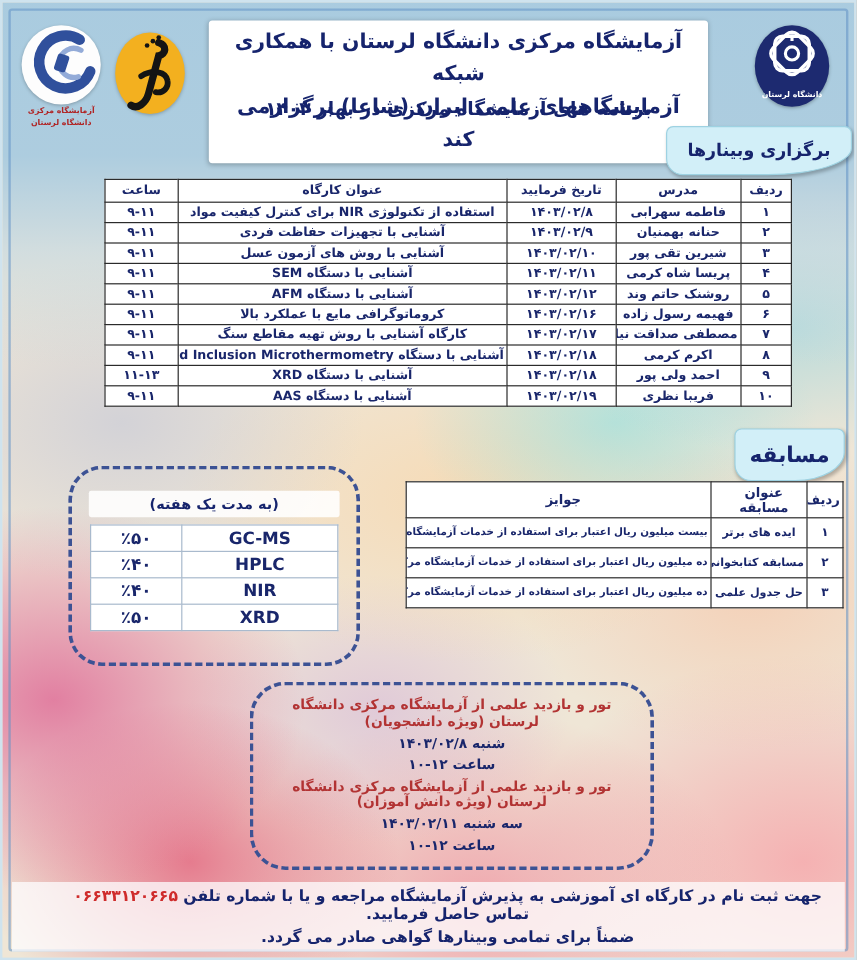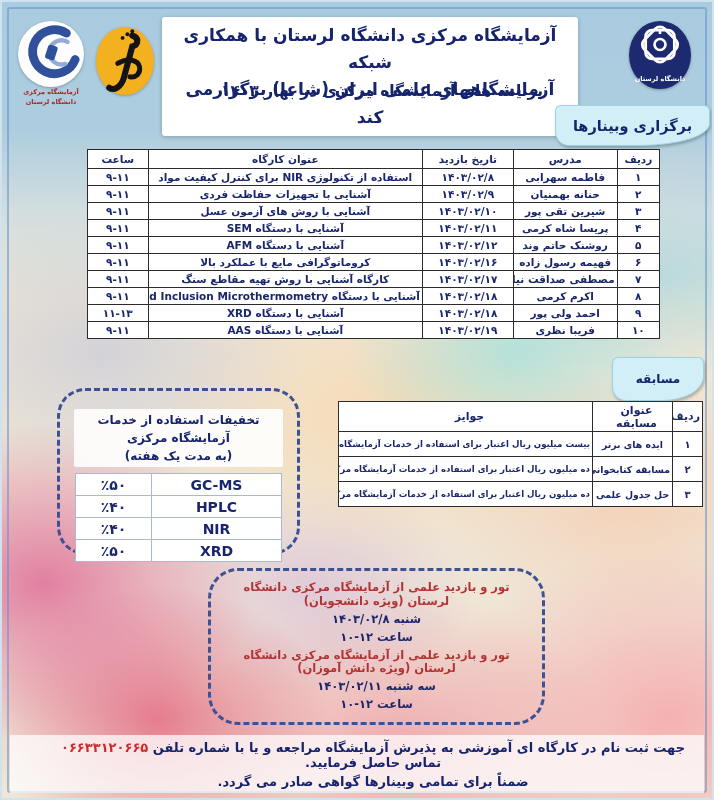--- a/index.html
+++ b/index.html
@@ -19,21 +19,21 @@
       radial-gradient(ellipse 230px 160px at 44% 74%, rgba(206,168,218,.45), transparent 70%),
       radial-gradient(ellipse 300px 220px at 56% 94%, rgba(240,158,168,.85), transparent 72%),
       radial-gradient(ellipse 330px 240px at 94% 90%, rgba(246,168,172,.85), transparent 72%);
     border:2px solid #cfe3ee;
     box-sizing:border-box;
   }
   .frame{position:absolute; inset:5px; border:2px solid rgba(96,146,196,.55); border-radius:3px; pointer-events:none;}
 
   
   .title-box{
-    position:absolute; left:160px; top:15px; width:416px; background:#fff;
+    position:absolute; left:172px; top:15px; width:416px; background:#fff;
     border-radius:3px; box-shadow:0 1px 4px rgba(0,0,0,.25);
     text-align:center; padding:5px 8px; box-sizing:border-box;
     color:#16246d; font-weight:bold; font-size:17px; line-height:1.6;
   }
   .subtitle{
     position:absolute; left:172px; top:80px; width:416px; text-align:center;
     color:#16246d; font-weight:bold; font-size:15.5px;
   }
   .logo-uni{position:absolute; left:627px; top:19px; width:62px; height:68px; background:#1d2a70;
     border-radius:50%; box-shadow:0 1px 3px rgba(0,0,0,.3);}
@@ -46,21 +46,21 @@
 
   
   .ribbon{
     position:absolute; background:#d2eff8; border:1px solid #9ed2e2;
     box-shadow:1px 2px 3px rgba(0,0,0,.25);
     border-radius:6px 6px 45% 14px / 6px 6px 55% 14px;
     color:#16246d; font-weight:bold; text-align:center;
     display:flex; align-items:center; justify-content:center;
   }
   .ribbon-webinars{left:553px; top:103px; width:153px; height:39px; font-size:14.5px;text-align:center;}
-  .ribbon-contest{left:610px; top:355px; width:90px; height:42px; font-size:12px;}
+  .ribbon-contest{left:610px; top:355px; width:90px; height:42px; font-size:18px;}
 
   
   table{border-collapse:collapse; background:#fff; table-layout:fixed;}
   td,th{border:1px solid #2b2b2b; text-align:center; font-weight:bold; color:#19266b; padding:0 2px; overflow:hidden;}
   .num{direction:ltr; unicode-bidi:isolate;}
 
   .tbl-webinars{position:absolute; left:85px; top:147px; width:573px; font-size:10.5px;}
   .tbl-webinars th{height:18px;}
   .tbl-webinars td{height:16px; line-height:1.15; white-space:nowrap;}
 
@@ -158,21 +158,21 @@
       <col style="width:42px">
         <col style="width:103px">
         <col style="width:90px">
         <col style="width:272px">
         <col style="width:60px">
     </colgroup>
     <thead>
       <tr>
         <th>ردیف</th>
         <th>مدرس</th>
-        <th>تاریخ بازدید</th>
+        <th>تاریخ فرمایید</th>
         <th>عنوان کارگاه</th>
         <th>ساعت</th>
       </tr>
     </thead>
     <tbody>
 
         <tr>
           <td>۱</td>
           <td>فاطمه سهرابی</td>
           <td class="num">۱۴۰۳/۰۲/۸</td>
@@ -288,21 +288,20 @@
         <tr>
           <td>۳</td>
           <td class="cell-ctitle">حل جدول علمی</td>
           <td class="cell-prize">ده میلیون ریال اعتبار برای استفاده از خدمات آزمایشگاه مرکزی (۵ نفر)</td>
         </tr>
       </tbody>
   </table>
 
   <div class="discount-box">
     <div class="discount-title">
-      <div>تخفیفات استفاده از خدمات آزمایشگاه مرکزی</div>
       <div>(به مدت یک هفته)</div>
     </div>
     <table class="tbl-disc">
       <colgroup>
           <col style="width:130px">
           <col style="width:76px">
         </colgroup>
       <tbody>
 
           <tr>

